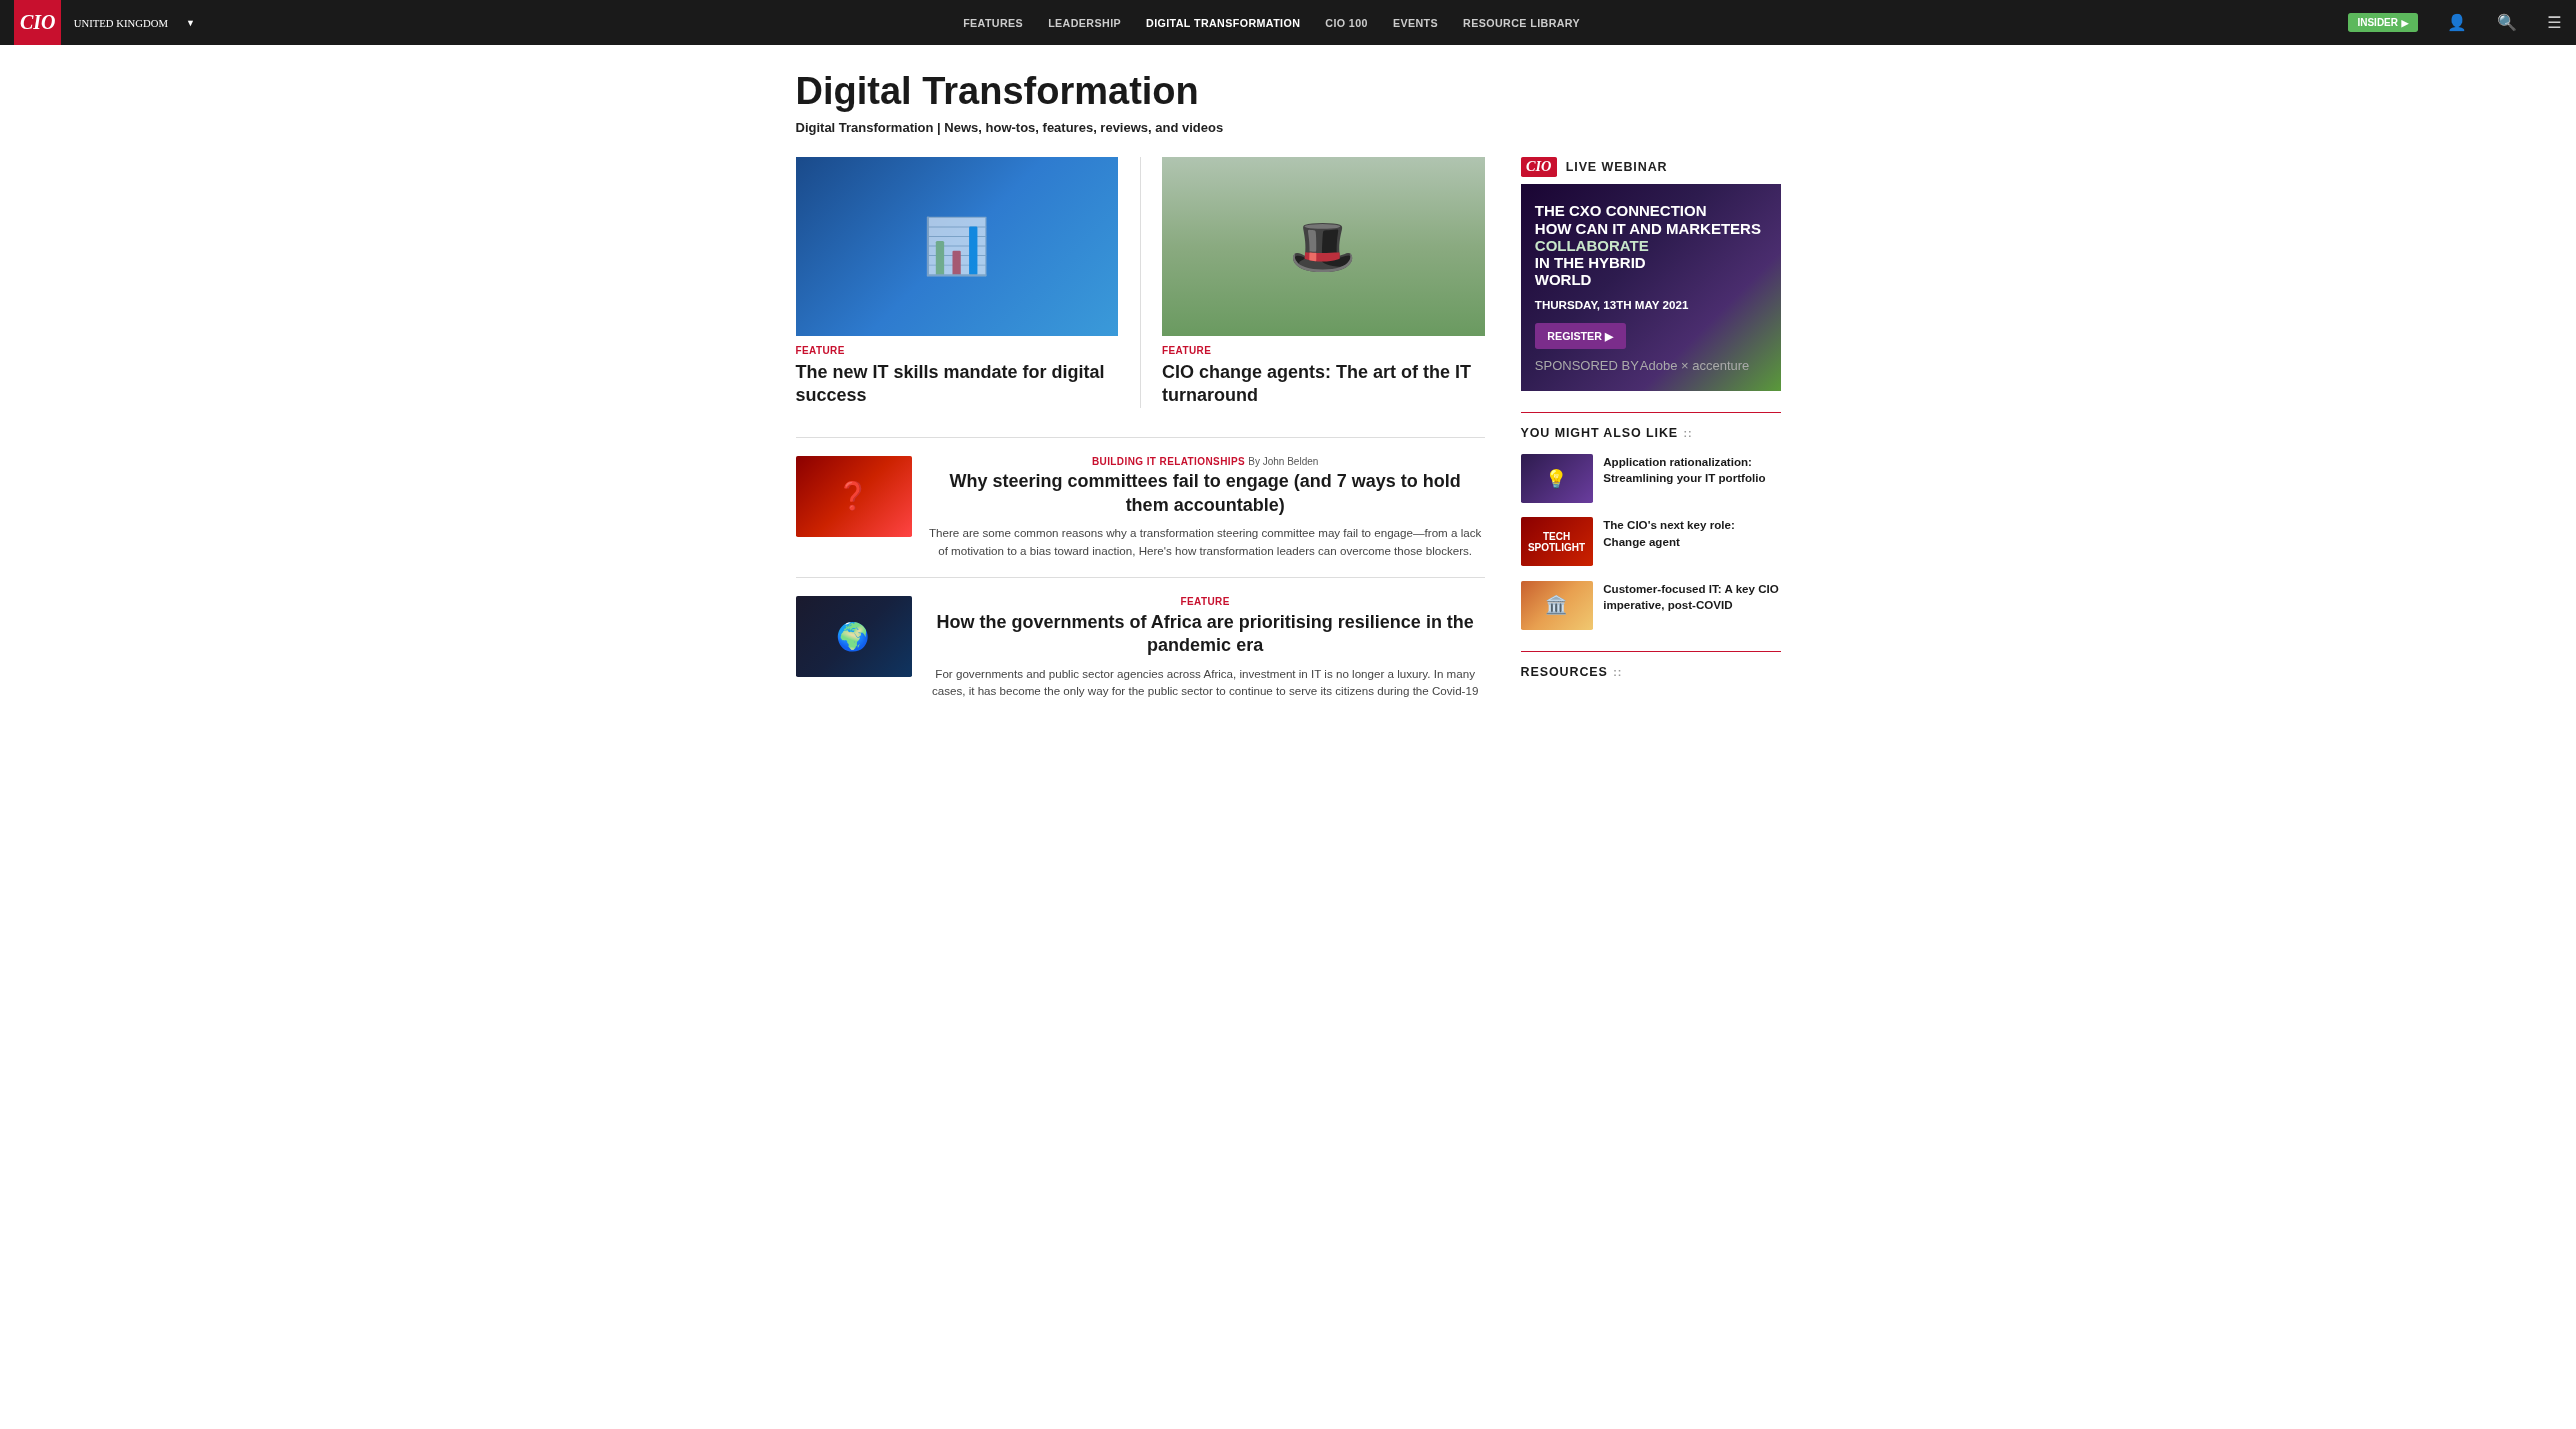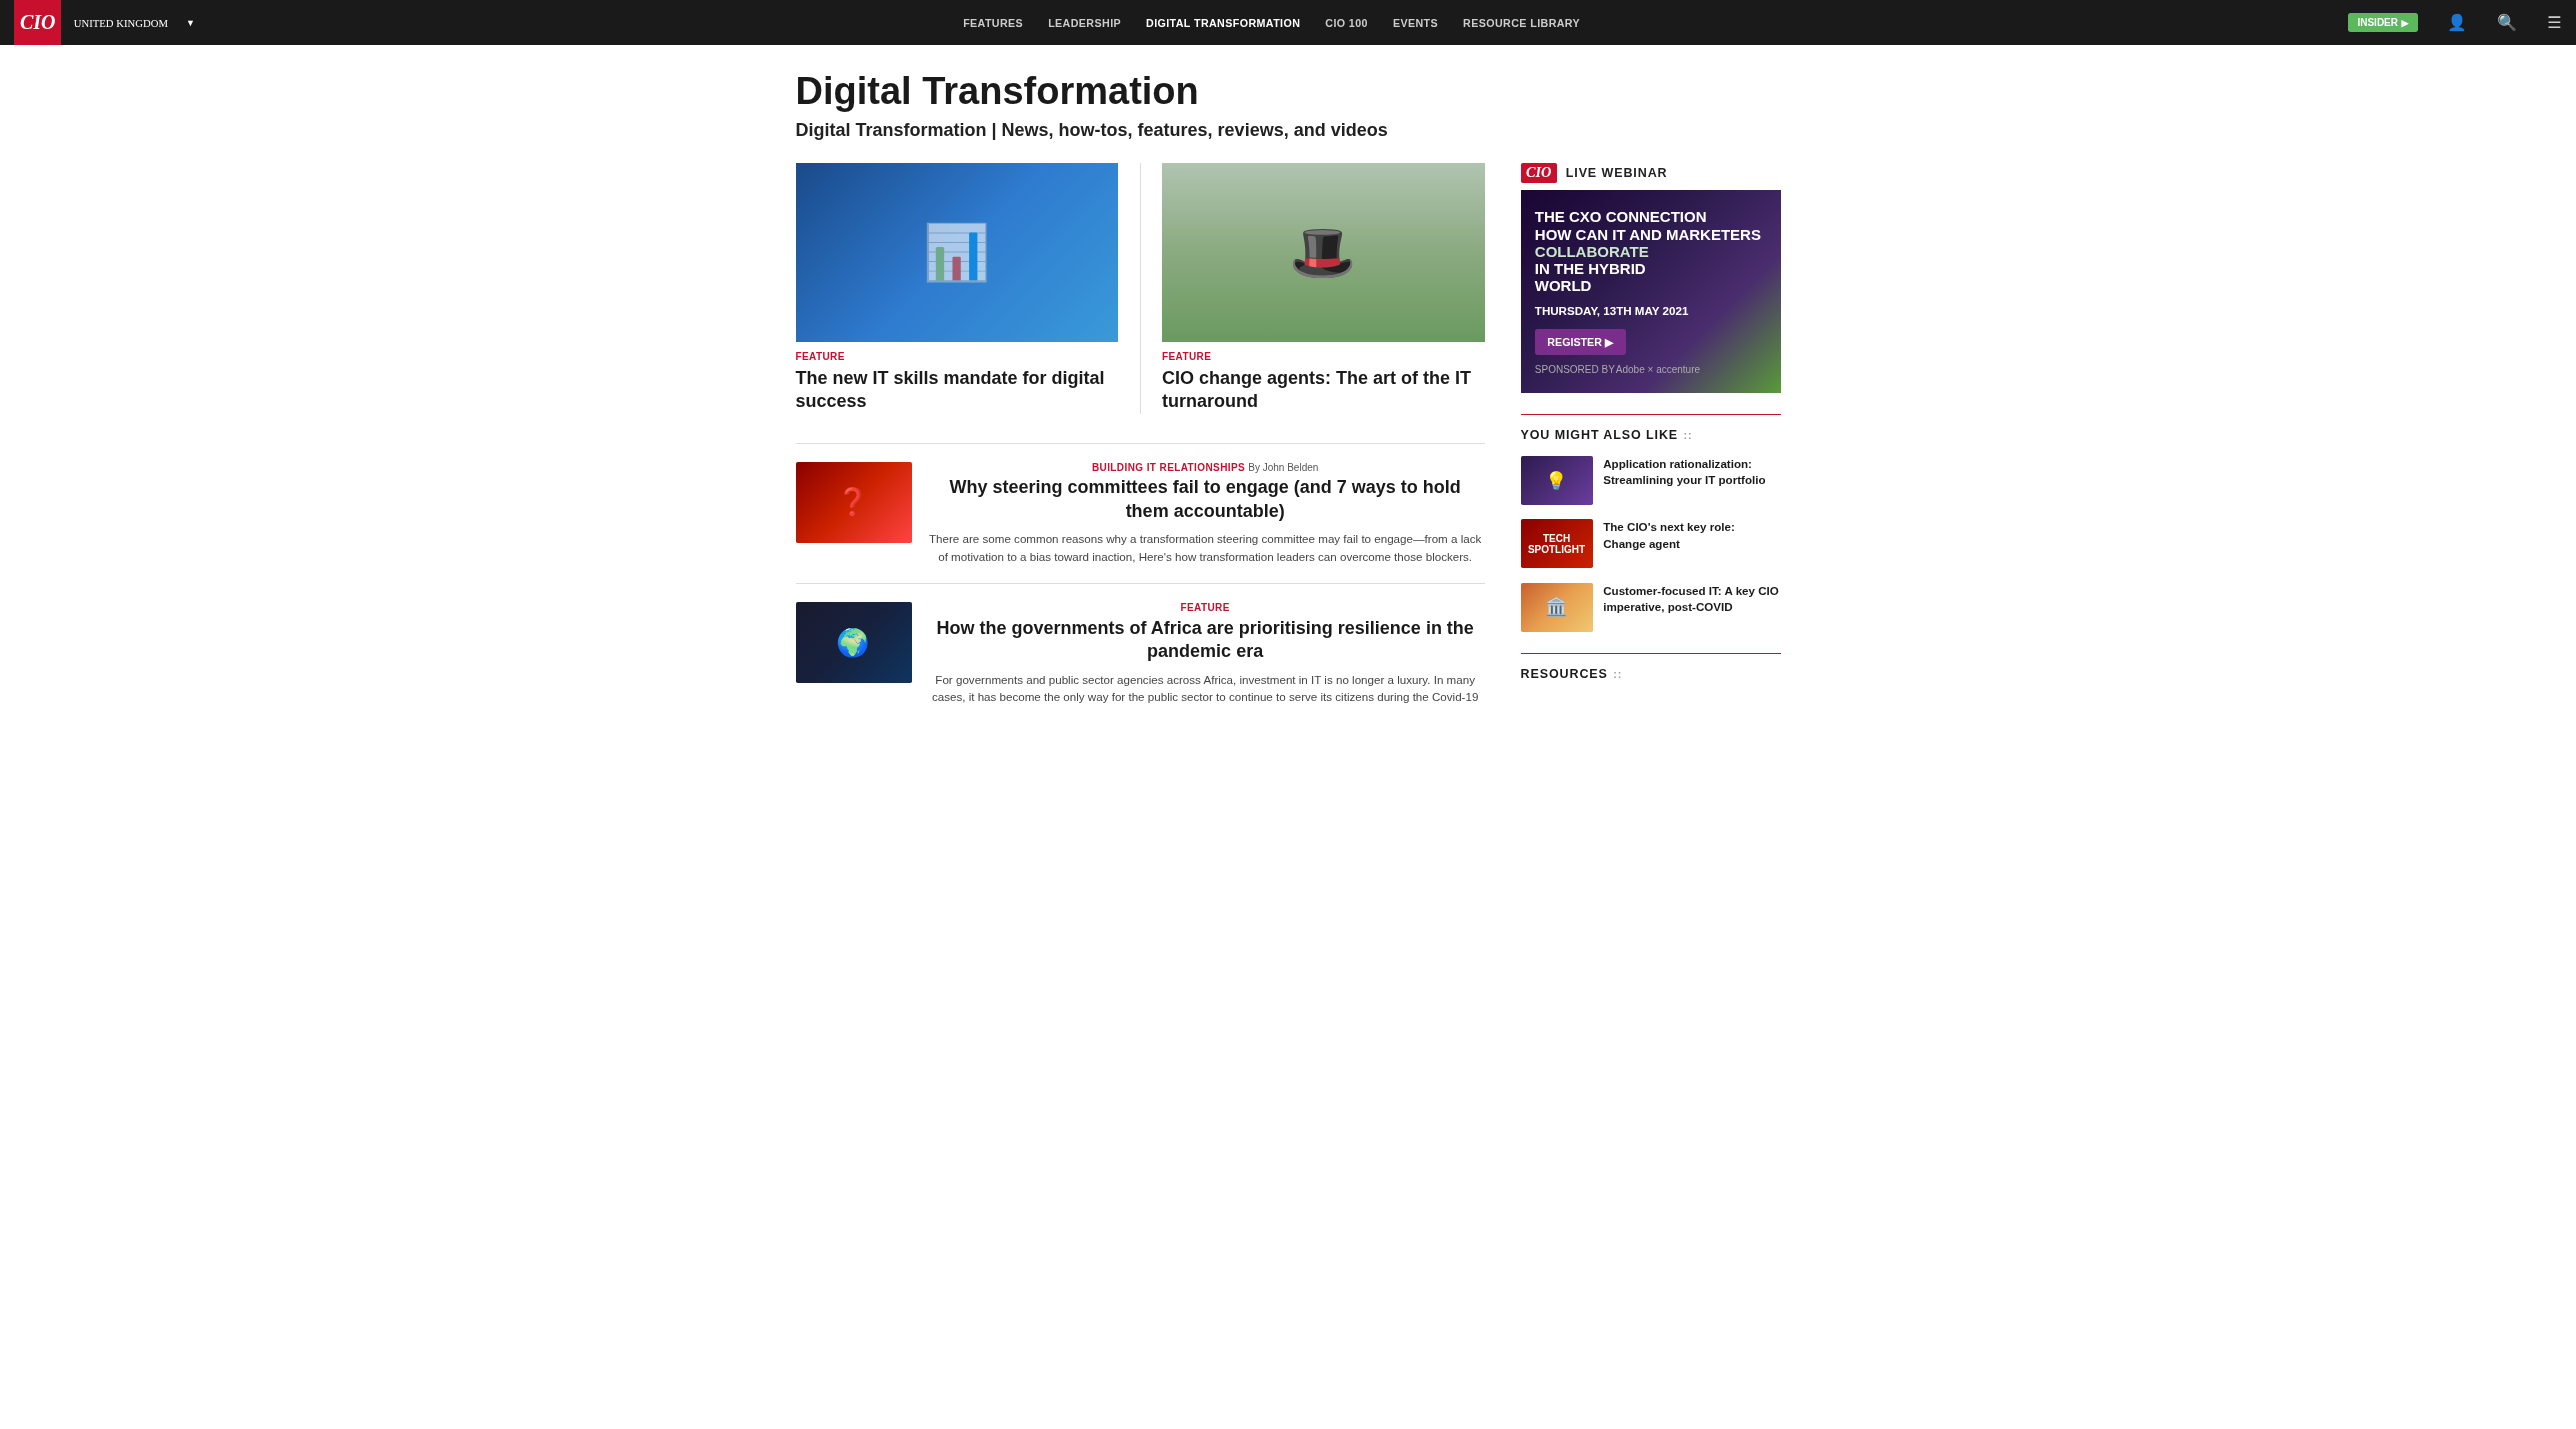--- a/index.html
+++ b/index.html
@@ -85,21 +85,21 @@
       padding: 25px 18px 36px 18px;
     }
     .page-title {
       font-size: 38px;
       font-weight: 700;
       font-family: Arial, sans-serif;
       color: #1a1a1a;
       margin-bottom: 7.2px;
     }
     .page-subtitle {
-      font-size: 18px;
+      font-size: 13px;
       font-weight: 700;
       color: #222;
       font-family: Arial, sans-serif;
       margin-bottom: 21.5px;
     }
 
     
     .featured-row {
       display: flex;
       gap: 0;
@@ -301,21 +301,21 @@
       padding: 6.3px 12.5px;
       border: none;
       border-radius: 2.7px;
       cursor: pointer;
       display: inline-flex;
       align-items: center;
       gap: 3.6px;
       font-family: Liberation Sans, sans-serif;
     }
     .webinar-sponsored {
-      font-size: 10px;
+      font-size: 13px;
       color: #aaa;
       margin-top: 9px;
       font-family: Arial, sans-serif;
       display: flex;
       align-items: center;
       gap: 1px;
     }
     .you-might-like {
       margin-top: 21.5px;
       border-top: 1.8px solid #c8102e;

